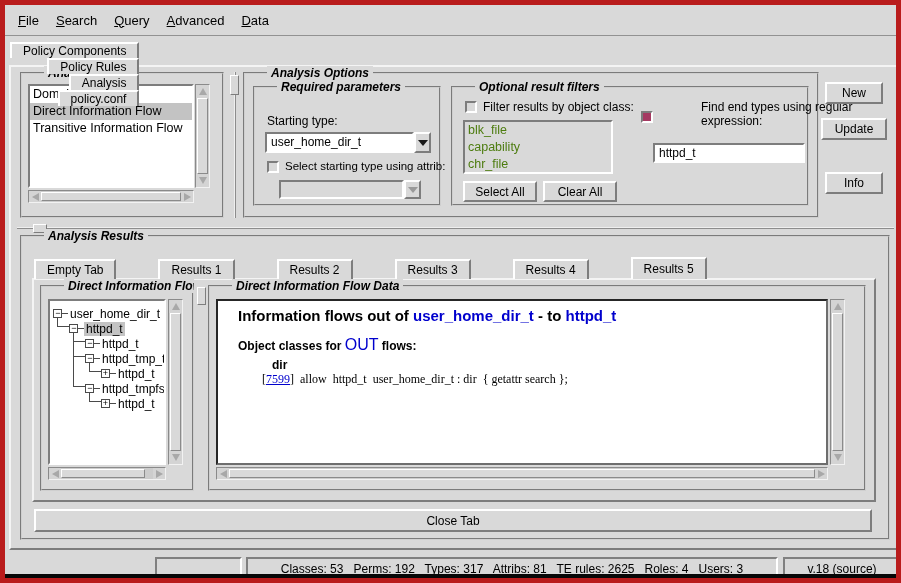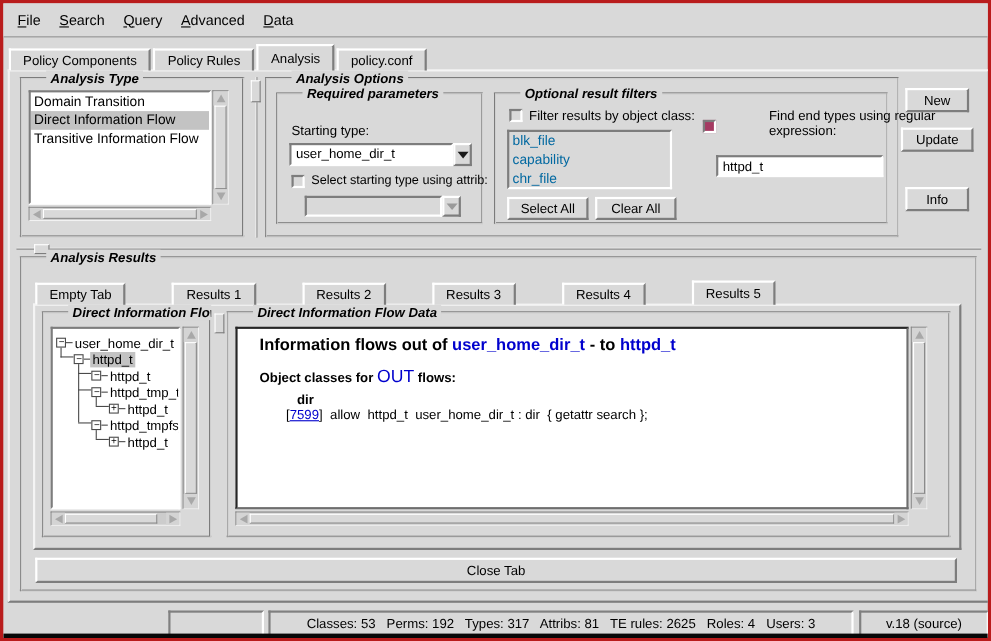--- a/index.html
+++ b/index.html
@@ -1,31 +1,31 @@
 <!DOCTYPE html>
 <html><head>
 <meta charset="utf-8">
 <style>
   html,body{margin:0;padding:0;background:#bfbfbf;}
   *{box-sizing:border-box;}
   #window{
     position:relative;width:901px;height:583px;background:#d9d9d9;
-    border:3px solid #b91c1c;overflow:hidden;
+    border:5px solid #b91c1c;overflow:hidden;
     font-family:"Liberation Sans",sans-serif;color:#000;
   }
   .bottom-strip{position:absolute;left:0;right:0;bottom:0;height:4px;background:#070707;}
 
   
   .menubar{position:absolute;left:0;top:0;width:100%;height:31px;display:flex;align-items:center;
     gap:17px;padding-left:13px;border-bottom:1px solid #929292;background:#d9d9d9;}
   .menu-item{display:inline-block;font-size:13px;cursor:default;}
   .menu-item::first-letter{text-decoration:underline;}
 
   
-  .tabbar{position:absolute;left:5px;top:37px;height:24px;display:flex;align-items:flex-end;z-index:6;}
+  .tabbar{position:absolute;left:5px;top:37px;height:24px;display:flex;align-items:flex-end;z-index:6;flex-direction:column;}
   .tab{height:20px;padding:0 11px;display:flex;align-items:center;font-size:12px;background:#d9d9d9;
     border:2px solid;border-color:#ffffff #7d7d7d #d9d9d9 #ffffff;border-bottom:none;margin-right:2px;}
   .tab.active{height:24px;border-color:#ffffff #7d7d7d transparent #ffffff;z-index:7;}
 
   
   .content{position:absolute;left:4px;top:60px;width:893px;height:485px;background:#d9d9d9;
     border:2px solid;border-color:#f4f4f4 #7d7d7d #7d7d7d #f4f4f4;z-index:5;}
 
   .group{position:absolute;border:2px groove #cfcfcf;}
   .gtitle{position:absolute;top:-8px;left:6px;background:#d9d9d9;padding:0 4px;
@@ -35,21 +35,21 @@
   .lbl{position:absolute;font-size:12px;white-space:nowrap;}
 
   .btn{position:absolute;background:#d9d9d9;border:2px solid;border-color:#ffffff #7d7d7d #7d7d7d #ffffff;
     display:flex;align-items:center;justify-content:center;font-size:12px;cursor:default;}
 
   .sunkenbox{border:2px solid;border-color:#7d7d7d #ffffff #ffffff #7d7d7d;background:#fff;}
 
   
   .list-item{font-size:12.5px;line-height:17px;padding:0 3px;white-space:nowrap;}
   .list-item.selected{background:#c3c3c3;}
-  .list-item.disabled{color:#0369a1;}
+  .list-item.disabled{color:#4d7c0f;}
 
   
   .vscroll{position:absolute;display:flex;flex-direction:column;background:#cccccc;
     border:1px solid;border-color:#8a8a8a #f2f2f2 #f2f2f2 #8a8a8a;}
   .hscroll{position:absolute;display:flex;flex-direction:row;background:#cccccc;
     border:1px solid;border-color:#8a8a8a #f2f2f2 #f2f2f2 #8a8a8a;}
   .sb-btn{flex:0 0 13px;display:flex;align-items:center;justify-content:center;background:#d4d4d4;}
   .sb-thumb{background:#d9d9d9;border:1px solid;border-color:#ffffff #8a8a8a #8a8a8a #ffffff;}
   .vscroll .sb-thumb{flex:1;margin:0 1px;}
   .hscroll .sb-thumb{flex:1;margin:1px 0;}
@@ -97,21 +97,21 @@
   .thline{position:absolute;height:1px;background:#4a4a4a;}
 
   
   .textarea{position:absolute;background:#fff;border:2px solid;border-color:#262626 #6e6e6e #6e6e6e #262626;
     overflow:hidden;padding:6px 20px;}
   .res-header{font-size:15px;font-weight:bold;white-space:nowrap;}
   .res-header .blue{color:#0000cd;}
   .res-classes{margin-top:12px;font-size:12px;font-weight:bold;white-space:nowrap;}
   .res-classes .flowword{color:#0000cd;font-size:16px;font-weight:500;}
   .res-objclass{margin-top:4px;margin-left:34px;font-size:12px;font-weight:bold;}
-  .res-rule{margin-left:24px;font-family:Liberation Sans, sans-serif;font-size:12px;white-space:pre;}
+  .res-rule{margin-left:24px;font-family:Liberation Serif, serif;font-size:12px;white-space:pre;}
   .res-rule a{color:#0000cd;text-decoration:underline;cursor:pointer;}
 
   
   .status-panel{position:absolute;top:552px;height:24px;background:#d9d9d9;border:2px solid;
     border-color:#808080 #ffffff #ffffff #808080;display:flex;align-items:center;justify-content:center;
     font-size:12px;white-space:pre;}
 </style>
 </head>
 <body>
 

